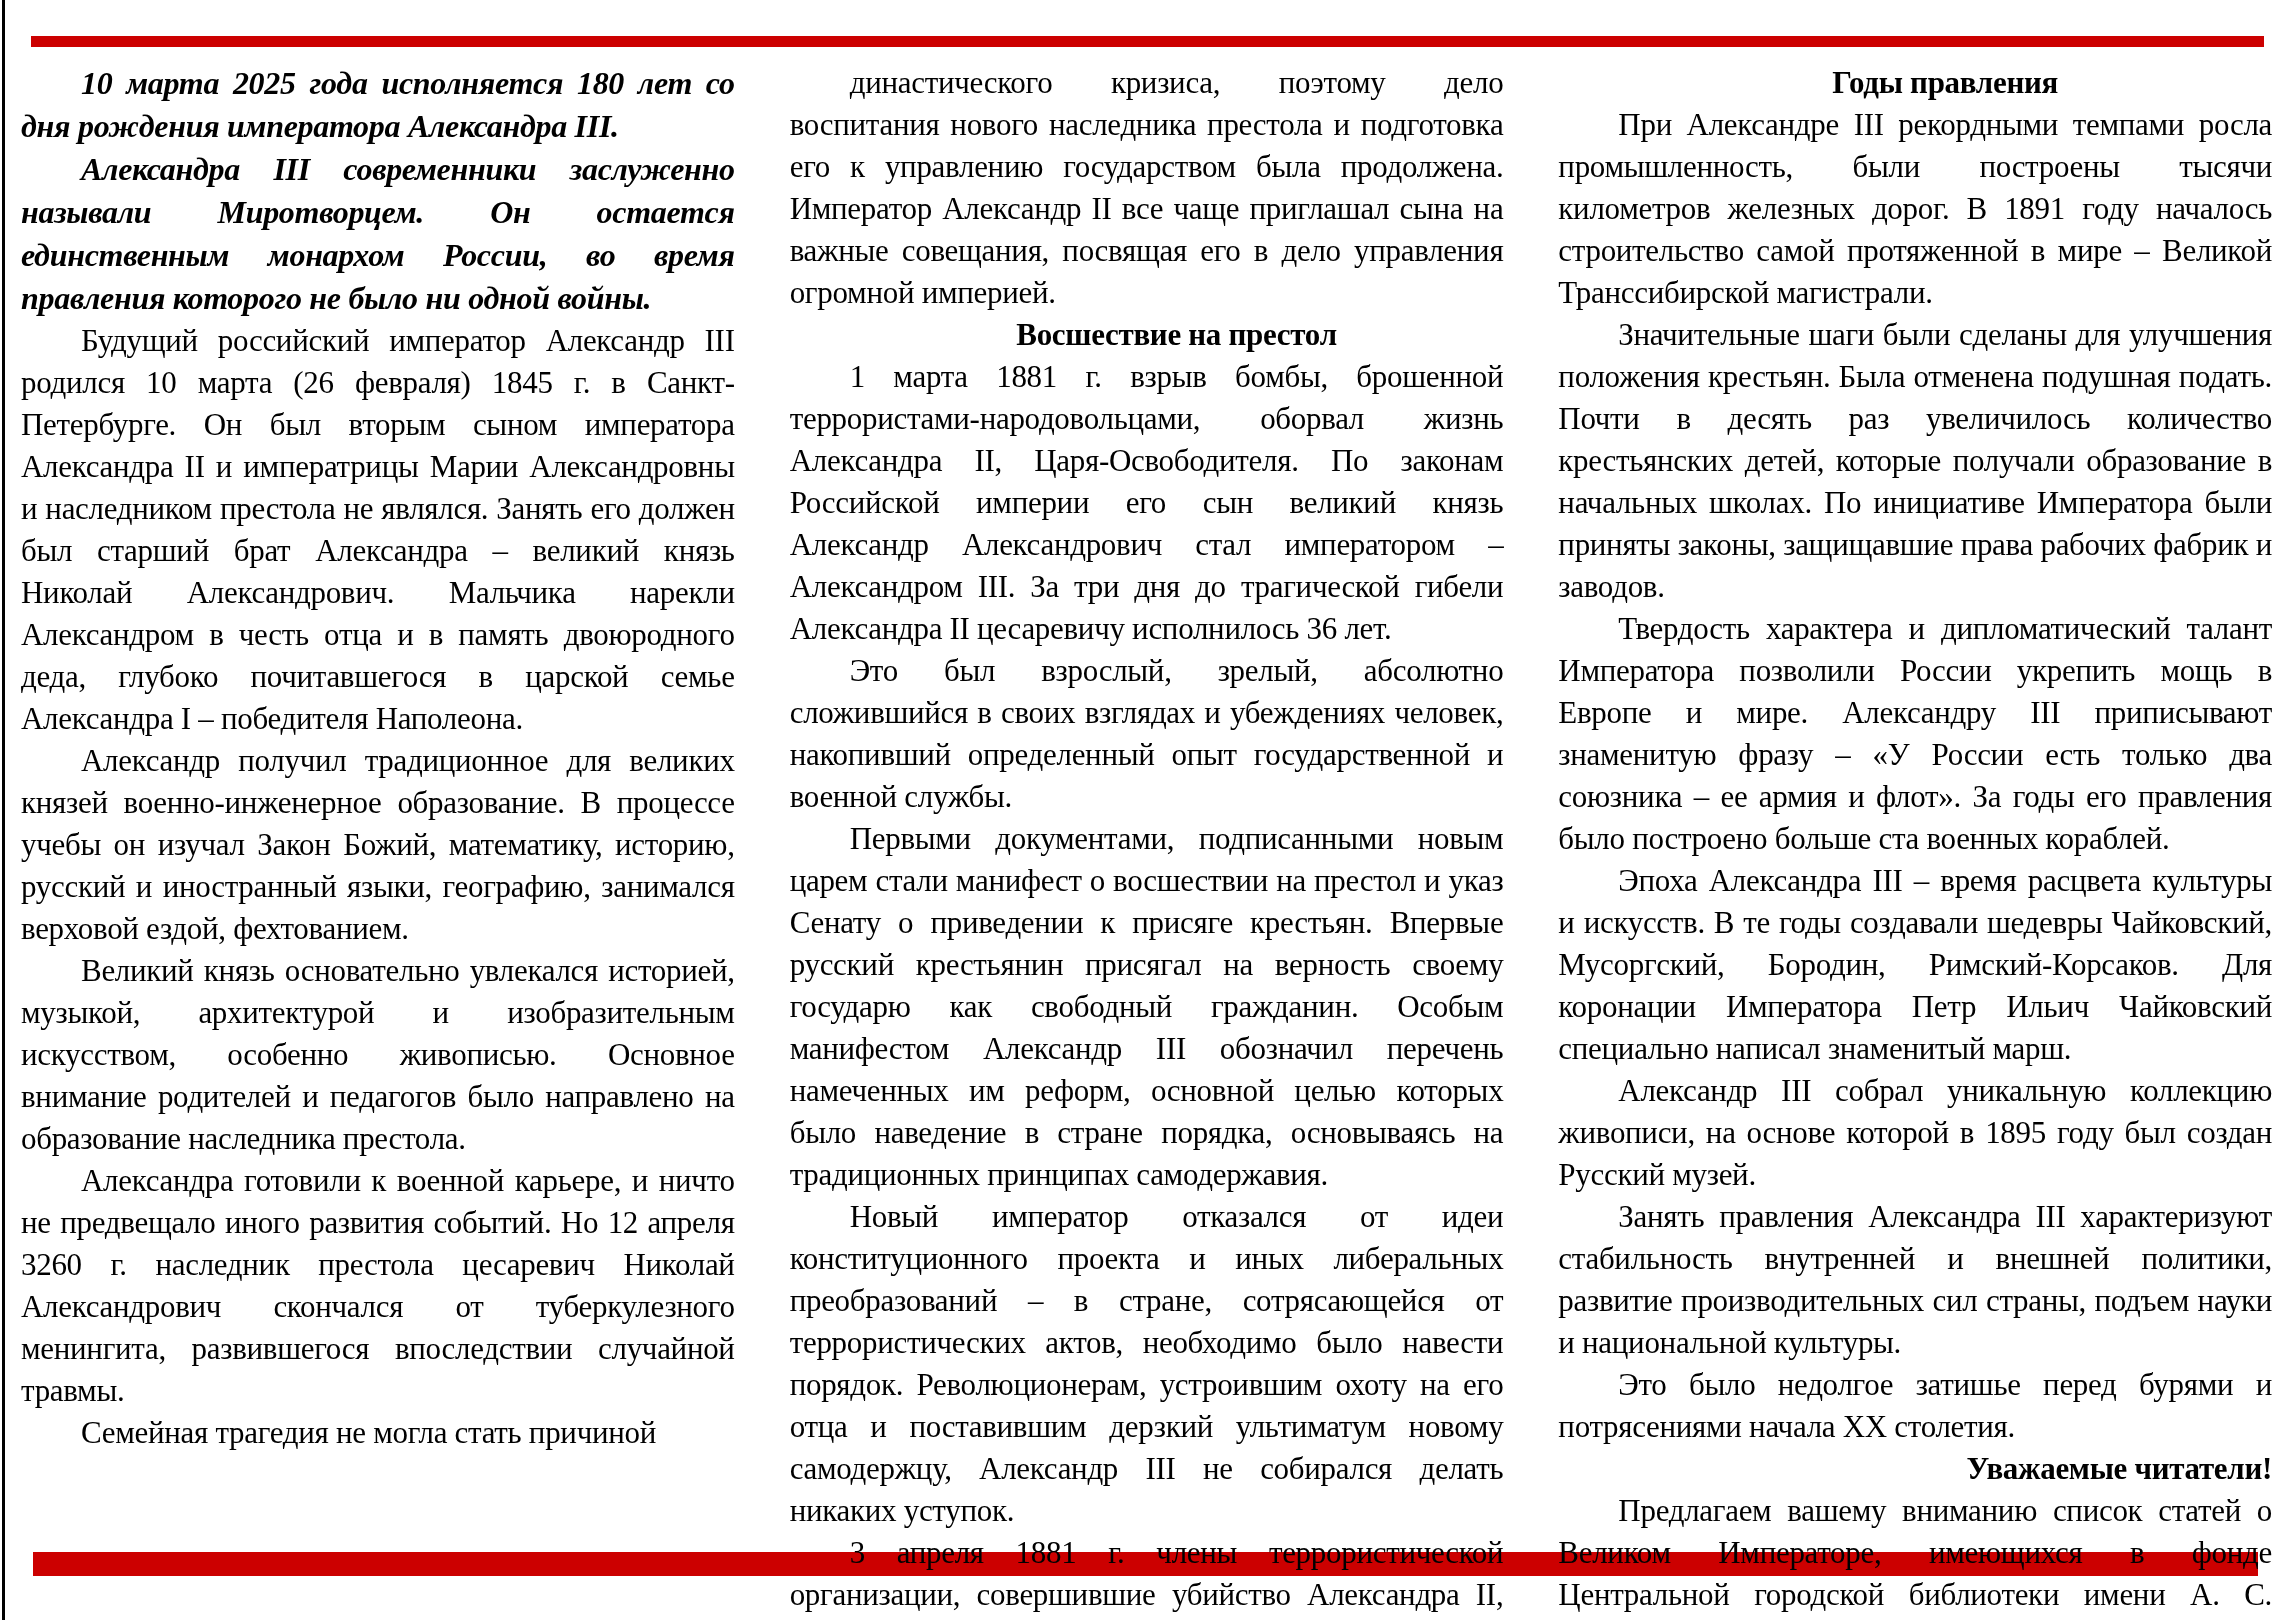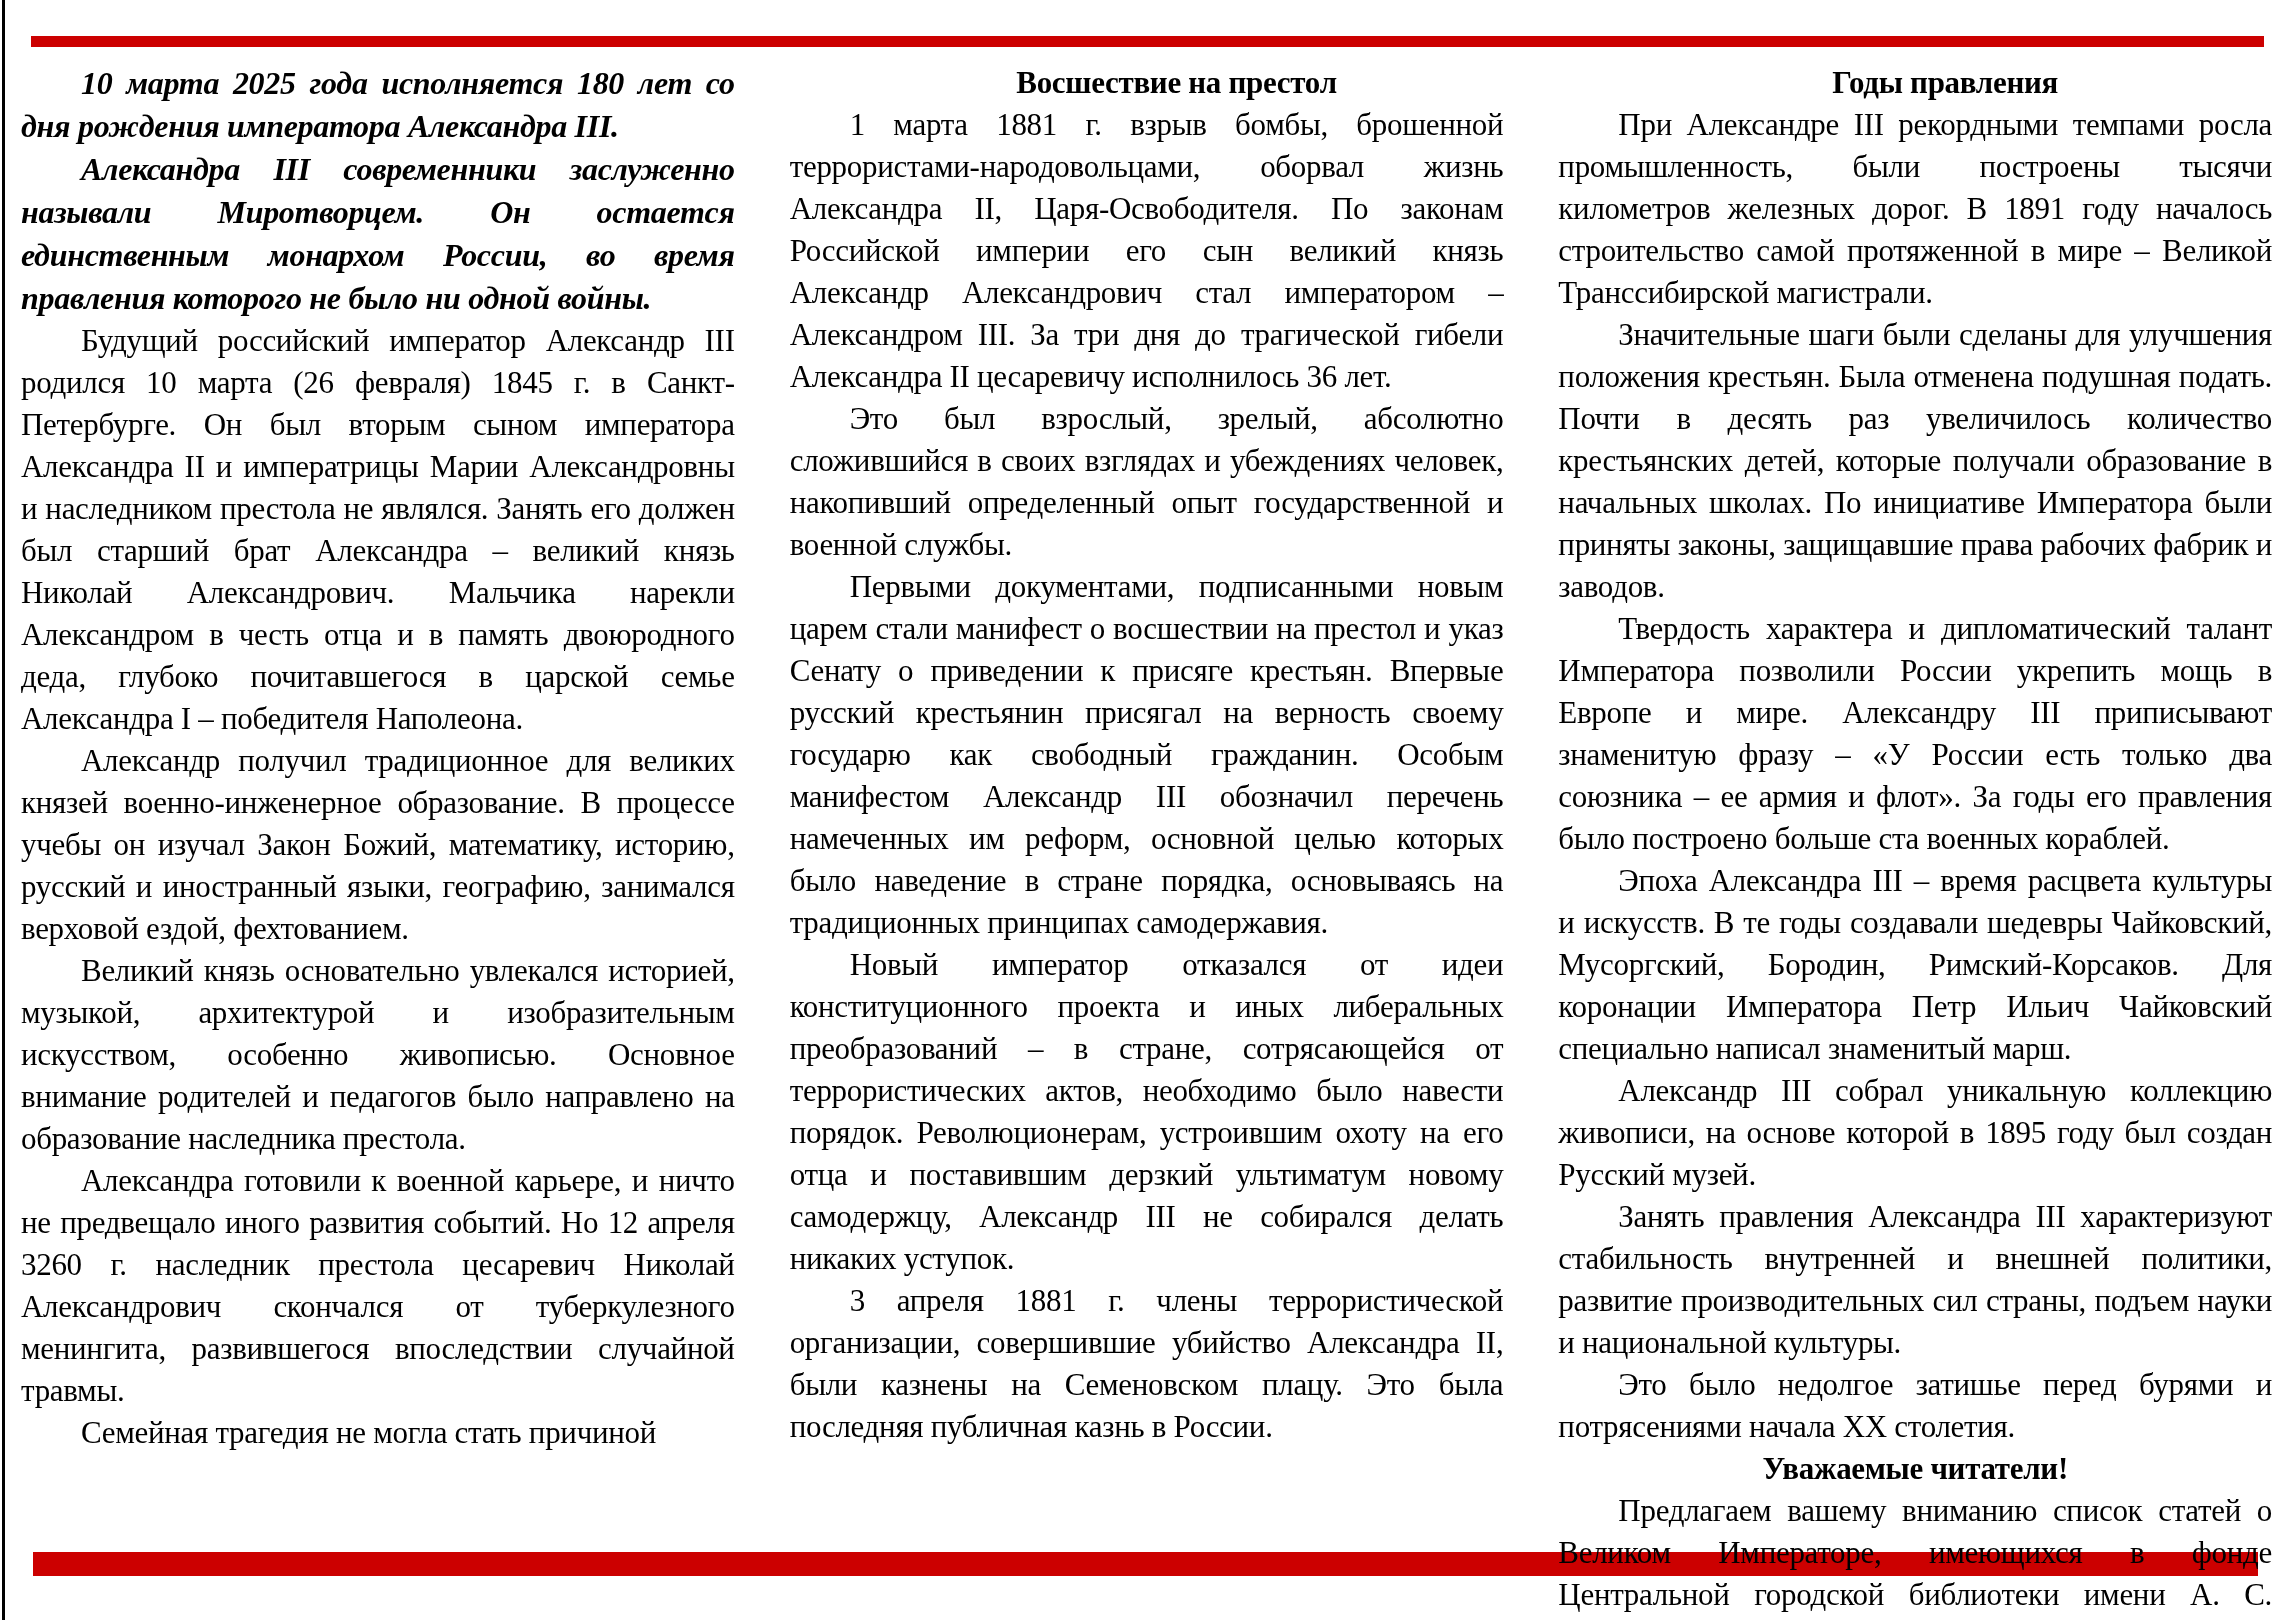--- a/index.html
+++ b/index.html
@@ -37,21 +37,21 @@
     font-size:32px;
     line-height:43px;
   }
   p.intro-last{margin-bottom:47px;}
   p.subheading{
     font-weight:bold;
     text-align:center;
   }
   p.subheading-center{
     font-weight:bold;
-    text-align:center;
+    text-align:right;
     text-indent:0;
   }
 </style>
 </head>
 <body>
 
 <div class="left-rule"></div>
 <div class="red-bar top"></div>
 <div class="red-bar bottom"></div>
 
@@ -61,20 +61,21 @@
     <p class="intro">10 марта 2025 года исполняется 180 лет со дня рождения императора Александра III.</p>
     <p class="intro">Александра III современники заслуженно называли Миротворцем. Он остается единственным монархом России, во время правления которого не было ни одной войны.</p>
     <p>Будущий российский император Александр III родился 10 марта (26 февраля) 1845 г. в Санкт-Петербурге. Он был вторым сыном императора Александра II и императрицы Марии Александровны и наследником престола не являлся. Занять его должен был старший брат Александра – великий князь Николай Александрович. Мальчика нарекли Александром в честь отца и в память двоюродного деда, глубоко почитавшегося в царской семье Александра I – победителя Наполеона.</p>
     <p>Александр получил традиционное для великих князей военно-инженерное образование. В процессе учебы он изучал Закон Божий, математику, историю, русский и иностранный языки, географию, занимался верховой ездой, фехтованием.</p>
     <p>Великий князь основательно увлекался историей, музыкой, архитектурой и изобразительным искусством, особенно живописью. Основное внимание родителей и педагогов было направлено на образование наследника престола.</p>
     <p>Александра готовили к военной карьере, и ничто не предвещало иного развития событий. Но 12 апреля 3260 г. наследник престола цесаревич Николай Александрович скончался от туберкулезного менингита, развившегося впоследствии случайной травмы.</p>
     <p>Семейная трагедия не могла стать причиной</p>
   </section>
 
   <section class="col">
+    <p>династического кризиса, поэтому дело воспитания нового наследника престола и подготовка его к управлению государством была продолжена. Император Александр II все чаще приглашал сына на важные совещания, посвящая его в дело управления огромной империей.</p>
     <p class="subheading">Восшествие на престол</p>
     <p>1 марта 1881 г. взрыв бомбы, брошенной террористами-народовольцами, оборвал жизнь Александра II, Царя-Освободителя. По законам Российской империи его сын великий князь Александр Александрович стал императором – Александром III. За три дня до трагической гибели Александра II цесаревичу исполнилось 36 лет.</p>
     <p>Это был взрослый, зрелый, абсолютно сложившийся в своих взглядах и убеждениях человек, накопивший определенный опыт государственной и военной службы.</p>
     <p>Первыми документами, подписанными новым царем стали манифест о восшествии на престол и указ Сенату о приведении к присяге крестьян. Впервые русский крестьянин присягал на верность своему государю как свободный гражданин. Особым манифестом Александр III обозначил перечень намеченных им реформ, основной целью которых было наведение в стране порядка, основываясь на традиционных принципах самодержавия.</p>
     <p>Новый император отказался от идеи конституционного проекта и иных либеральных преобразований – в стране, сотрясающейся от террористических актов, необходимо было навести порядок. Революционерам, устроившим охоту на его отца и поставившим дерзкий ультиматум новому самодержцу, Александр III не собирался делать никаких уступок.</p>
     <p>3 апреля 1881 г. члены террористической организации, совершившие убийство Александра II, были казнены на Семеновском плацу. Это была последняя публичная казнь в России.</p>
   </section>
 
   <section class="col">
     <p class="subheading">Годы правления</p>

